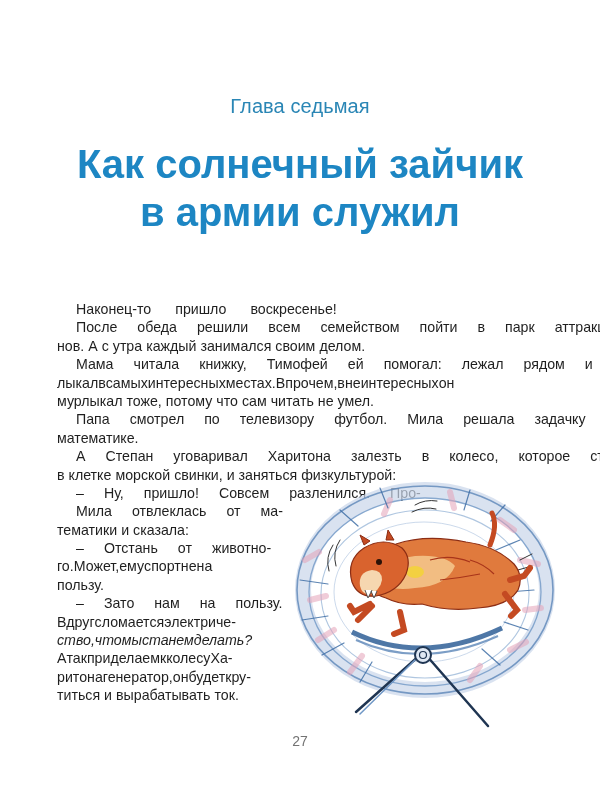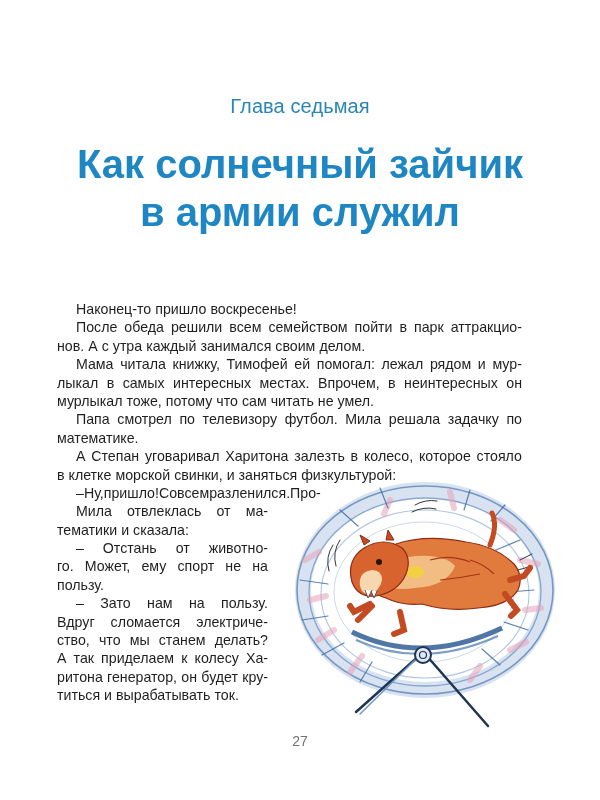--- a/index.html
+++ b/index.html
@@ -13,22 +13,22 @@
   .chapter-title {
     position: absolute; left: 0; width: 600px; top: 140px;
     text-align: center; color: #1d86c3;
     font-family: "Liberation Sans", sans-serif; font-weight: bold; font-size: 40px; line-height: 48px;
   }
   .chapter-title div { white-space: nowrap; }
   .body-text {
     position: absolute; left: 57px; top: 300px; width: 465px;
     font-family: "Liberation Sans", sans-serif; font-size: 14.2px; line-height: 18.4px; color: #1f1f1f;
   }
-  .line { white-space: nowrap; height: 18.4px; display: flex; justify-content: space-between; }
-  .line.indent { padding-left: 19px; }
+  .line { white-space: nowrap; height: 18.4px; display: flex; }
+  .line.indent { padding-left: 19px; gap: 20px; }
   .line.last { justify-content: flex-start; }
   .line.last span.w { margin-right: 4px; }
   .narrow { width: 211px; }
   .illustration { position: absolute; left: 280px; top: 470px; width: 280px; height: 270px; }
   .page-number {
     position: absolute; left: 0; width: 600px; top: 733px;
     text-align: center; color: #737373;
     font-family: "Liberation Sans", sans-serif; font-size: 14px;
   }
 </style>
@@ -179,21 +179,21 @@
         <span class="w">Зато</span>
         <span class="w">нам</span>
         <span class="w">на</span>
         <span class="w">пользу.</span>
       </div>
       <div class="line narrow" style="width: 211px;">
         <span class="w">Вдруг</span>
         <span class="w">сломается</span>
         <span class="w">электриче-</span>
       </div>
-      <div class="line narrow" style="width: 211px;">
+      <div class="line narrow" style="width: 211px; font-style: italic;">
         <span class="w">ство,</span>
         <span class="w">что</span>
         <span class="w">мы</span>
         <span class="w">станем</span>
         <span class="w">делать?</span>
       </div>
       <div class="line narrow" style="width: 211px;">
         <span class="w">А</span>
         <span class="w">так</span>
         <span class="w">приделаем</span>

